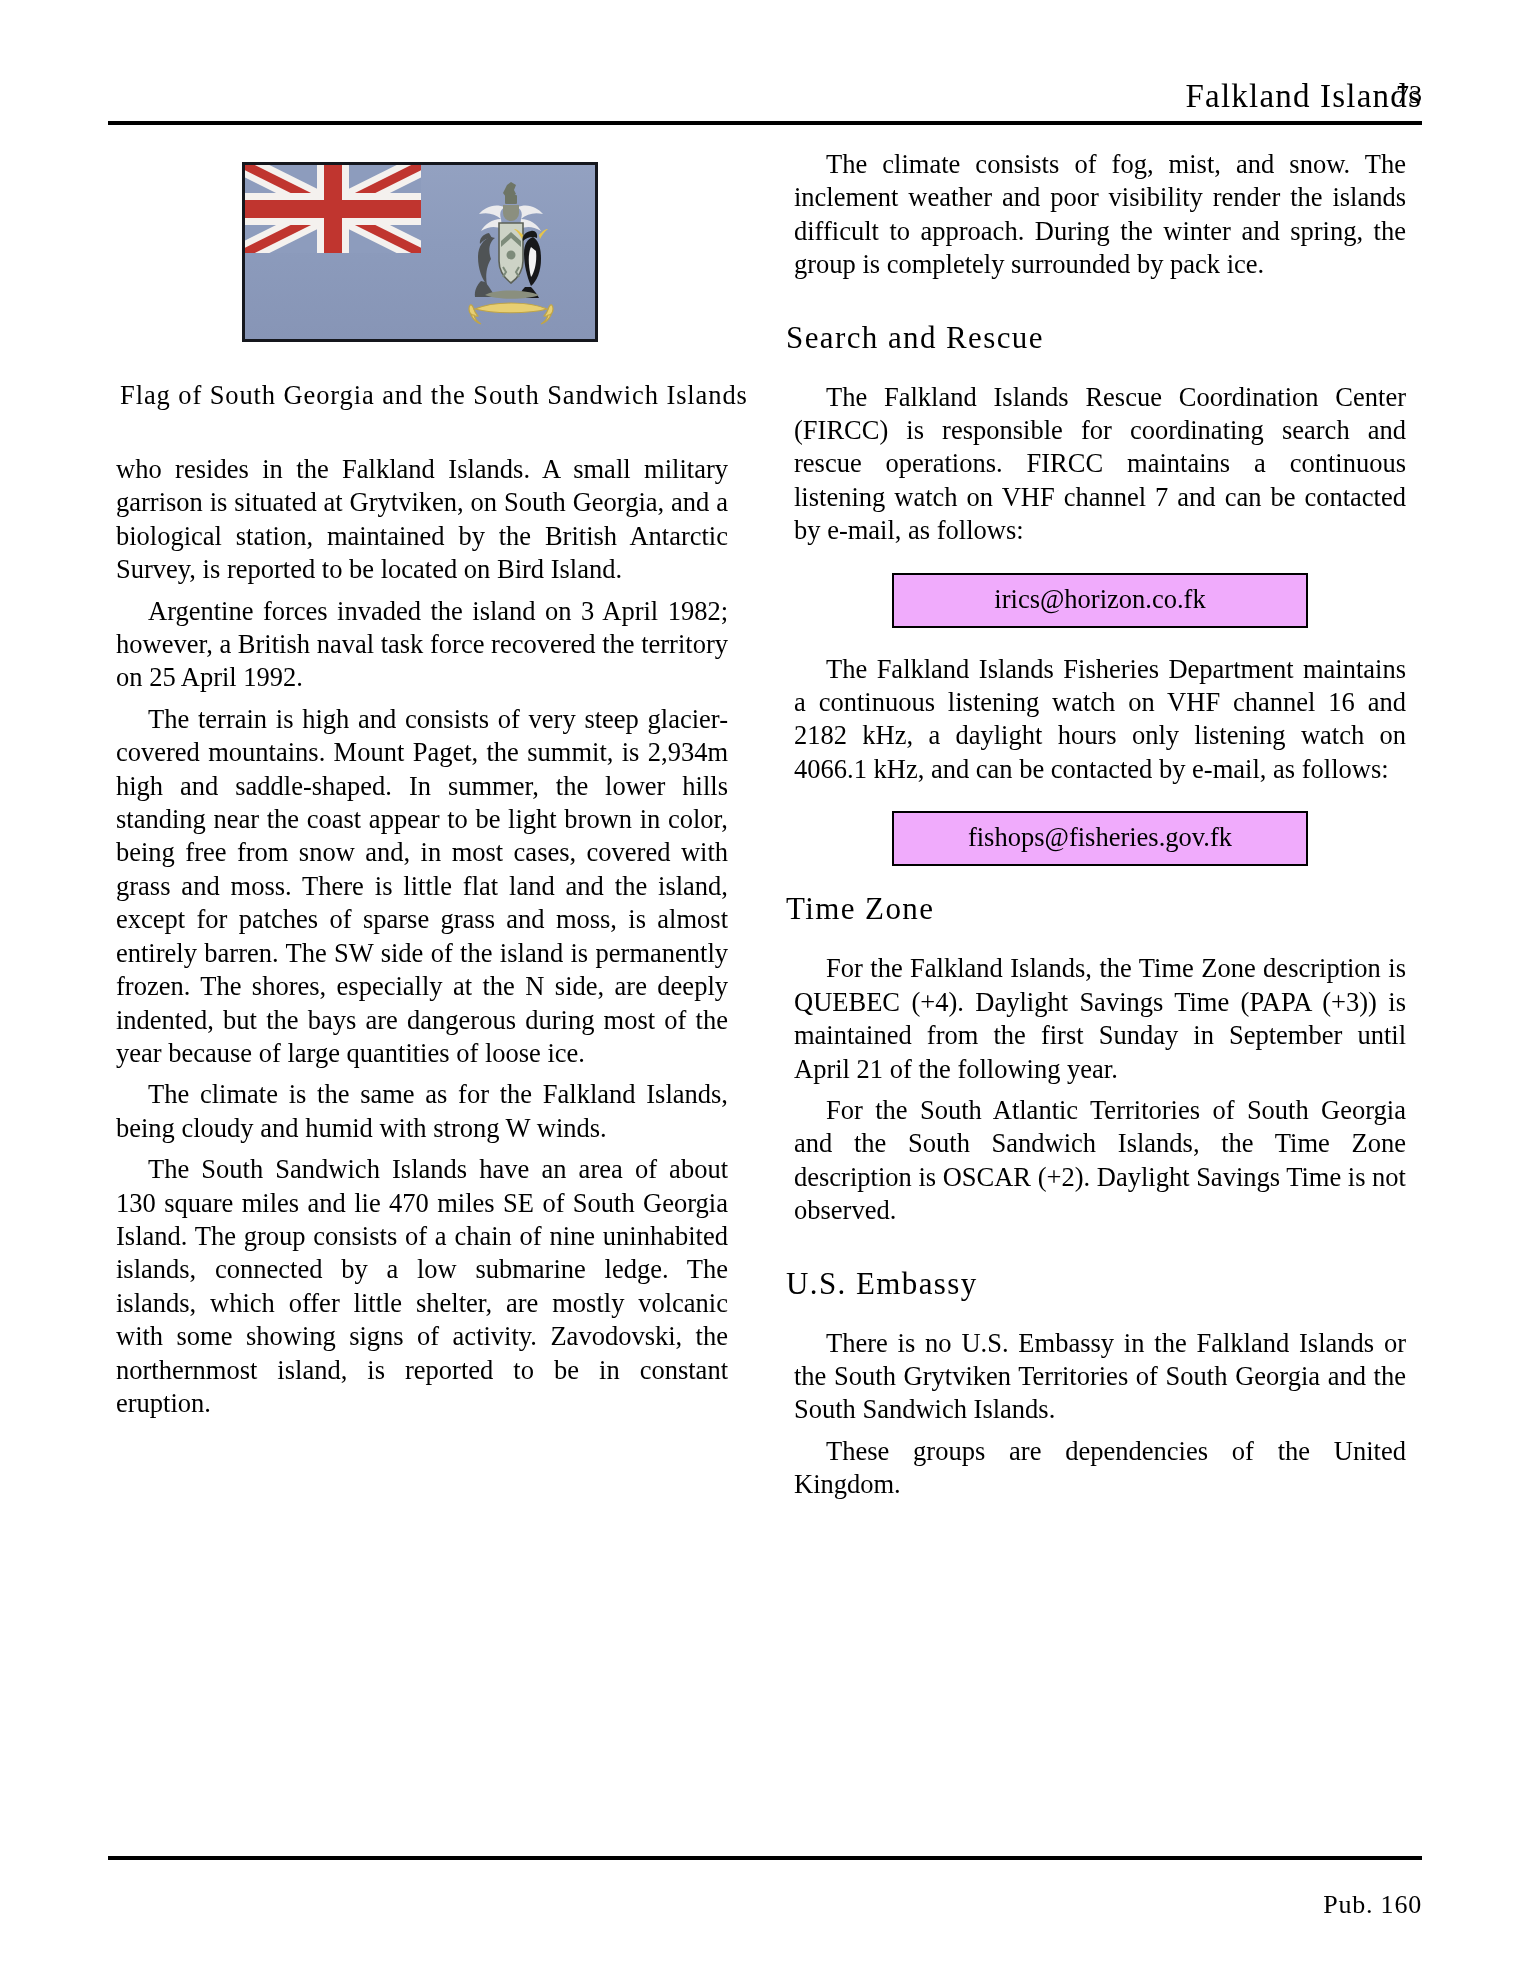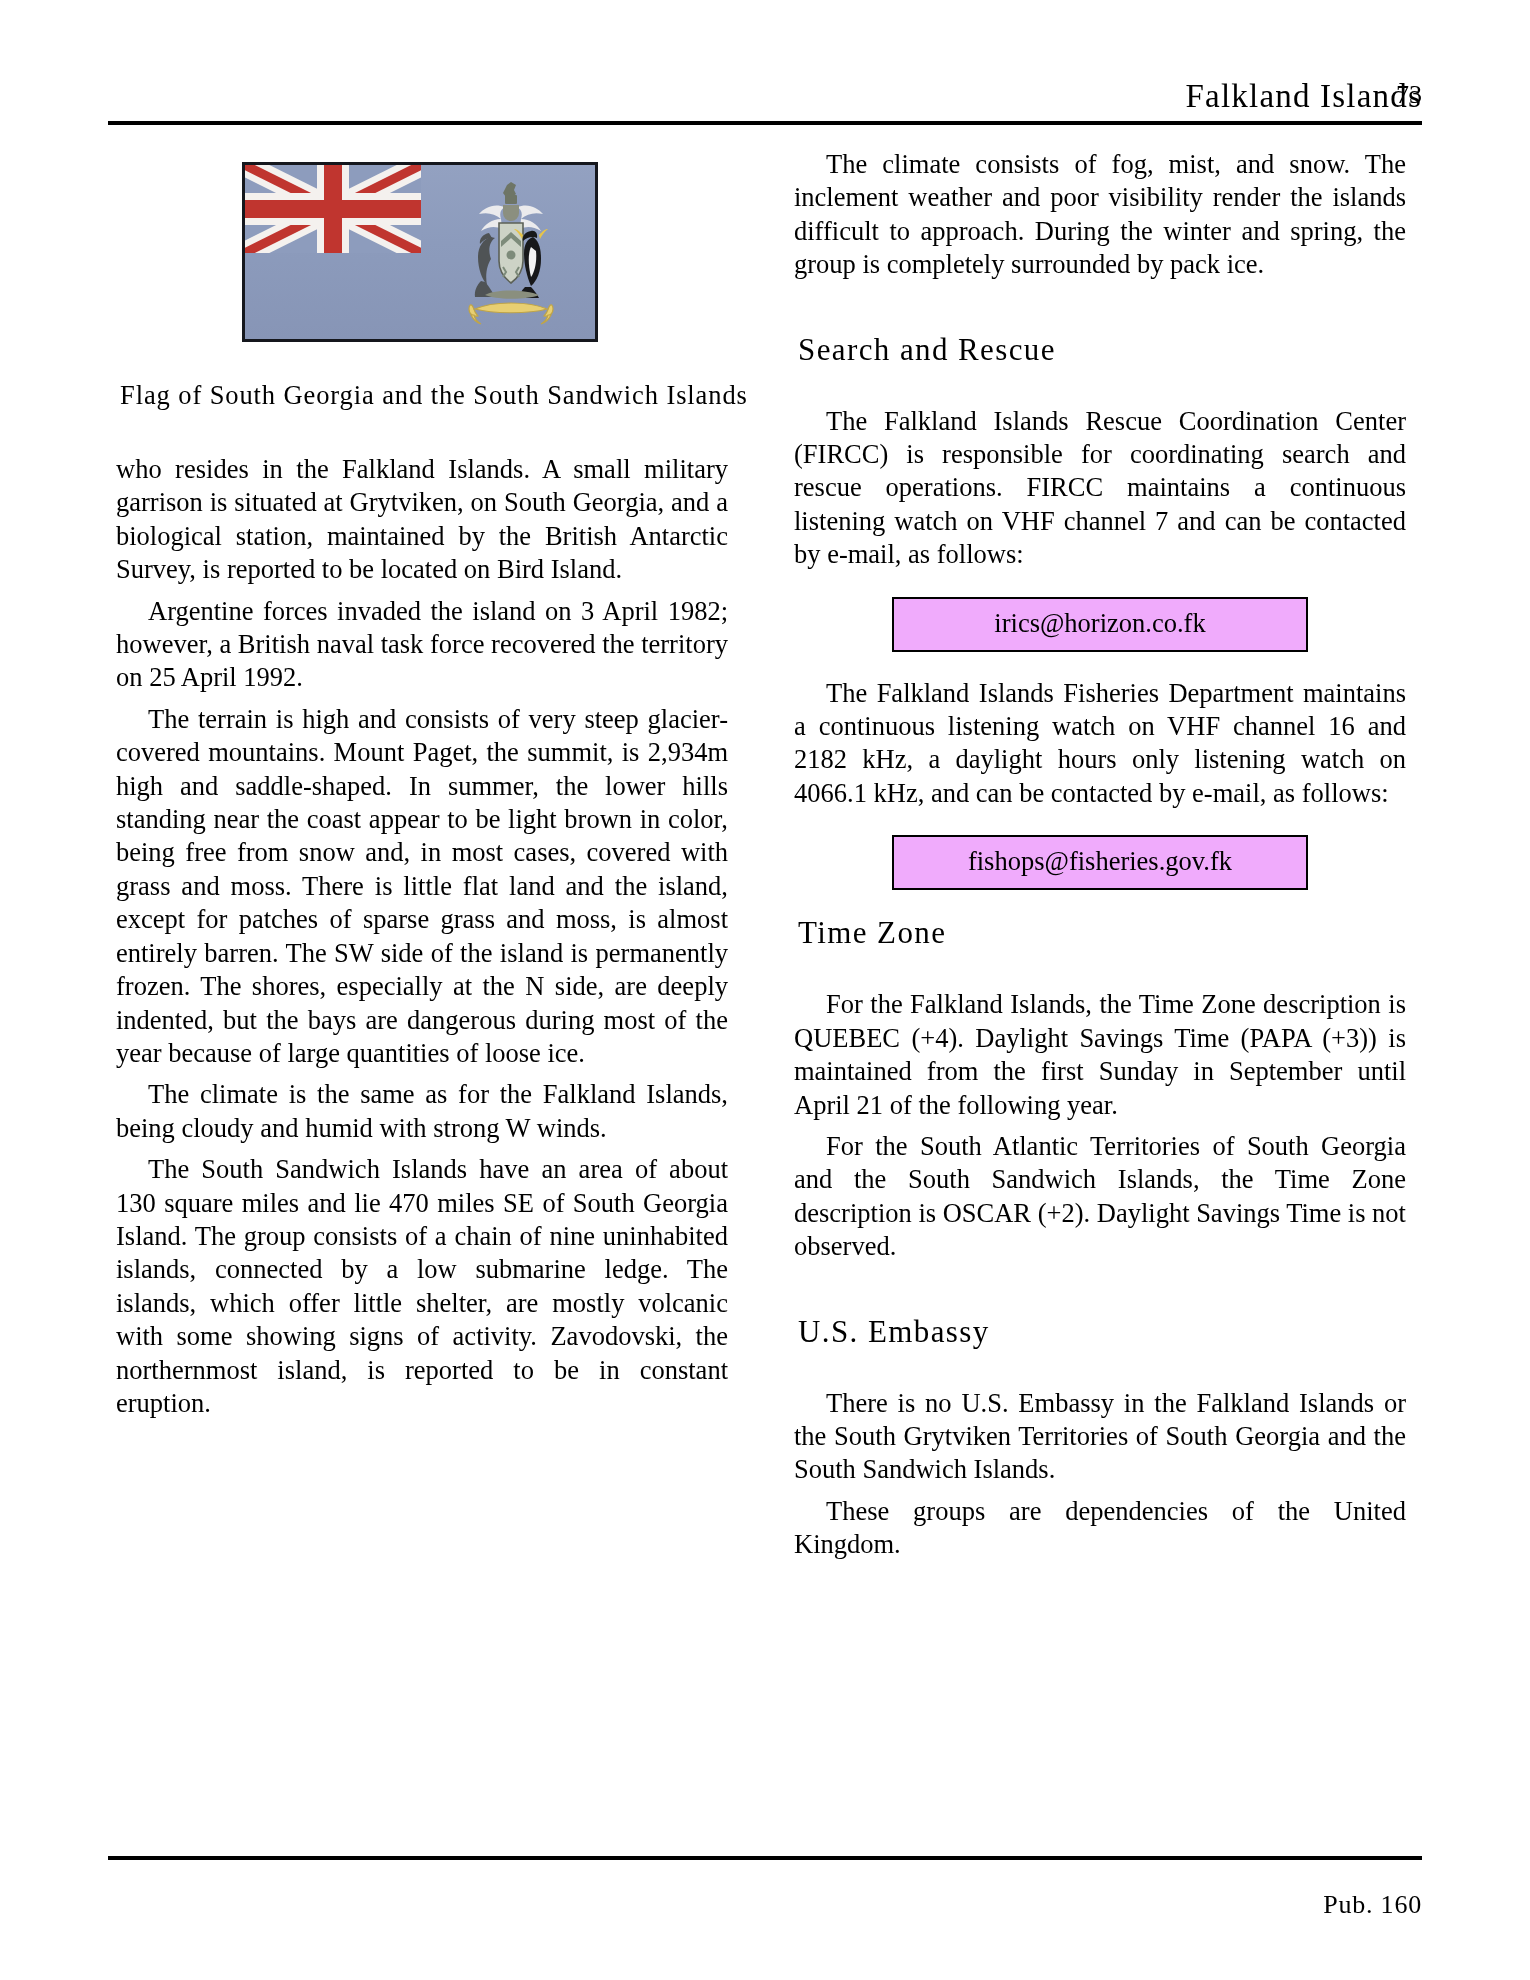--- a/index.html
+++ b/index.html
@@ -84,21 +84,21 @@
     font-size: 26.5px;
     line-height: 33.4px;
     text-align: justify;
     text-indent: 32px;
     -webkit-hyphens: manual;
     hyphens: manual;
   }
   p.body.noindent { text-indent: 0; }
 
   h2.section {
-    margin: 12px;
+    margin: 0;
     padding: 0;
     font-weight: normal;
     font-size: 31px;
     line-height: 36px;
     letter-spacing: 1.4px;
   }
   .sp-before-head { height: 30px; }
   .sp-after-head  { height: 17px; }
 
   

